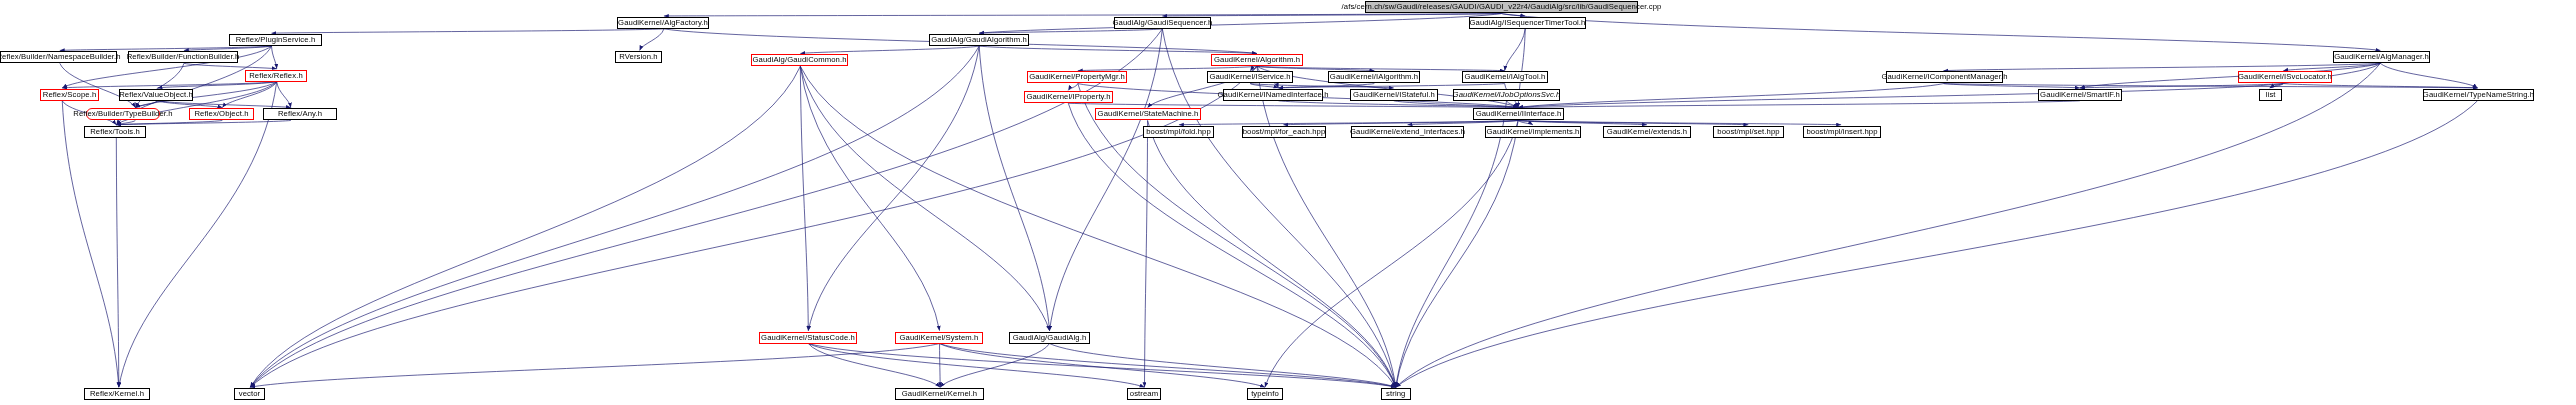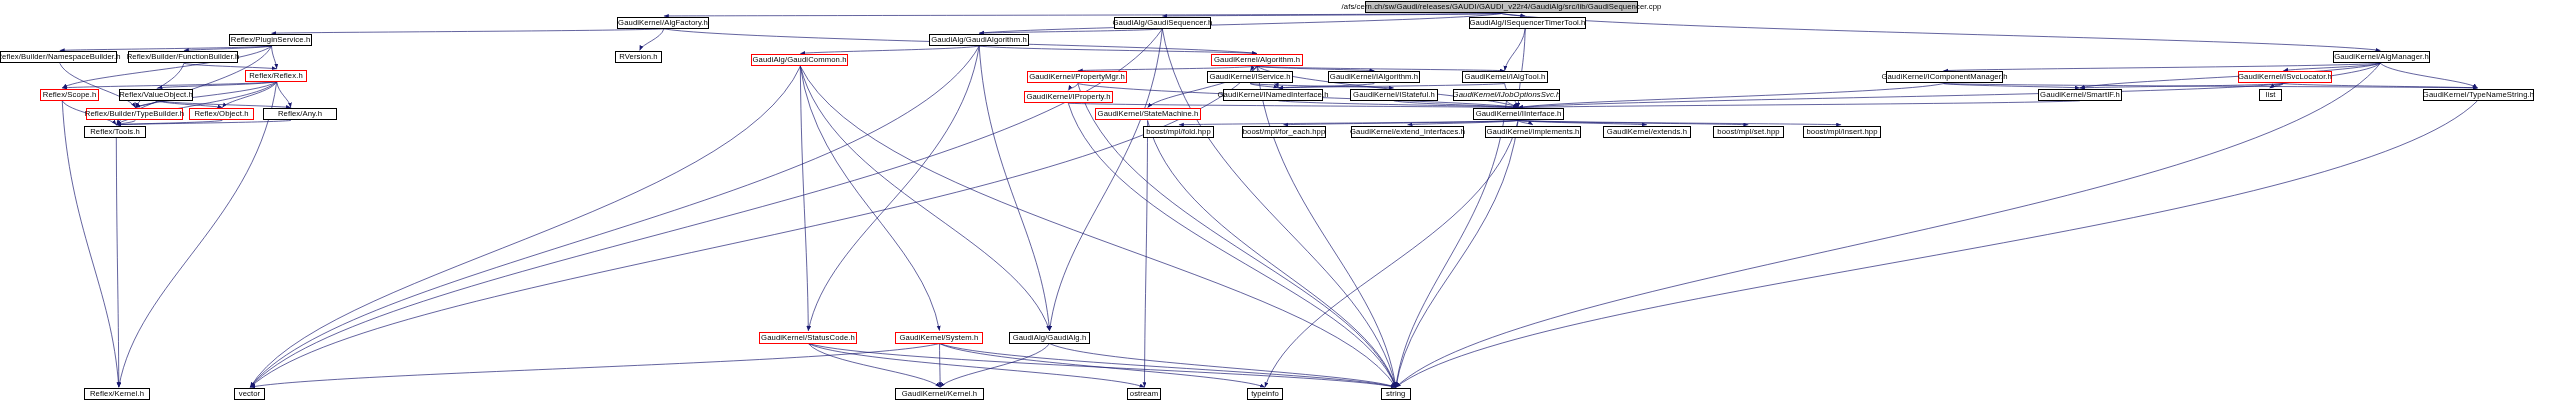--- a/index.html
+++ b/index.html
@@ -148,21 +148,21 @@
         <path d="M3871,103 C3812.32,121.45 3440.68,129.65 3382,143"></path>
         <path d="M3871,103 C3849.4,121.45 3712.6,129.65 3691,143"></path>
         <path d="M3871,103 C3889.96,121.45 4010.04,129.65 4029,143"></path>
         <path d="M3871,103 C3678.76,340.6 2461.24,446.20000000000005 2269,630"></path>
       </g>
   </svg>
 <div class="node root" style="left: 1365px; top: 1.2px; width: 273px;">/afs/cern.ch/sw/Gaudi/releases/GAUDI/GAUDI_v22r4/GaudiAlg/src/lib/GaudiSequencer.cpp</div>
     <div class="node" style="left: 617px; top: 16.6px; width: 92px;">GaudiKernel/AlgFactory.h</div>
     <div class="node" style="left: 1114px; top: 16.6px; width: 97px;">GaudiAlg/GaudiSequencer.h</div>
     <div class="node" style="left: 1469px; top: 16.6px; width: 117px;">GaudiAlg/ISequencerTimerTool.h</div>
-    <div class="node" style="left: 229px; top: 34px; width: 83px;">Reflex/PluginService.h</div>
+    <div class="node" style="left: 229px; top: 34px; width: 93px;">Reflex/PluginService.h</div>
     <div class="node" style="left: 615px; top: 51px; width: 47px;">RVersion.h</div>
     <div class="node" style="left: 929px; top: 34px; width: 100px;">GaudiAlg/GaudiAlgorithm.h</div>
     <div class="node" style="left: 2333px; top: 51px; width: 97px;">GaudiKernel/AlgManager.h</div>
     <div class="node" style="left: 0px; top: 51px; width: 117px;">Reflex/Builder/NamespaceBuilder.h</div>
     <div class="node" style="left: 128px; top: 51px; width: 110px;">Reflex/Builder/FunctionBuilder.h</div>
     <div class="node red" style="left: 751px; top: 54px; width: 97px;">GaudiAlg/GaudiCommon.h</div>
     <div class="node red" style="left: 1211px; top: 54px; width: 92px;">GaudiKernel/Algorithm.h</div>
     <div class="node red" style="left: 245px; top: 70px; width: 62px;">Reflex/Reflex.h</div>
     <div class="node red" style="left: 1027px; top: 71px; width: 100px;">GaudiKernel/PropertyMgr.h</div>
     <div class="node" style="left: 1207px; top: 71px; width: 86px;">GaudiKernel/IService.h</div>
@@ -172,21 +172,21 @@
     <div class="node red" style="left: 2238px; top: 71px; width: 94px;">GaudiKernel/ISvcLocator.h</div>
     <div class="node red" style="left: 31px; top: 89px; width: 59px; margin-left: 9px;">Reflex/Scope.h</div>
     <div class="node" style="left: 119px; top: 89px; width: 74px;">Reflex/ValueObject.h</div>
     <div class="node" style="left: 1223px; top: 89px; width: 100px;">GaudiKernel/INamedInterface.h</div>
     <div class="node" style="left: 1350px; top: 89px; width: 88px; text-align: right;">GaudiKernel/IStateful.h</div>
     <div class="node red" style="left: 1024px; top: 91px; width: 89px;">GaudiKernel/IProperty.h</div>
     <div class="node" style="left: 1453px; top: 89px; width: 107px; font-style: italic;">GaudiKernel/IJobOptionsSvc.h</div>
     <div class="node" style="left: 2038px; top: 89px; width: 84px;">GaudiKernel/SmartIF.h</div>
     <div class="node" style="left: 2259px; top: 89px; width: 23.4px;">list</div>
     <div class="node" style="left: 2423px; top: 89px; width: 111px;">GaudiKernel/TypeNameString.h</div>
-    <div class="node red" style="left: 86px; top: 108px; width: 97px;">Reflex/Builder/TypeBuilder.h</div>
+    <div class="node red" style="left: 86px; top: 108px; width: 74px; border-radius: 6px;">Reflex/Builder/TypeBuilder.h</div>
     <div class="node red" style="left: 189px; top: 108px; width: 65px;">Reflex/Object.h</div>
     <div class="node" style="left: 263px; top: 108px; width: 74px;">Reflex/Any.h</div>
     <div class="node red" style="left: 1095px; top: 108px; width: 106px;">GaudiKernel/StateMachine.h</div>
     <div class="node" style="left: 1473px; top: 108px; width: 91px;">GaudiKernel/IInterface.h</div>
     <div class="node" style="left: 84px; top: 126px; width: 62px;">Reflex/Tools.h</div>
     <div class="node" style="left: 1143px; top: 126px; width: 71px;">boost/mpl/fold.hpp</div>
     <div class="node" style="left: 1242px; top: 126px; width: 84px;">boost/mpl/for_each.hpp</div>
     <div class="node" style="left: 1351px; top: 126px; width: 113px;">GaudiKernel/extend_interfaces.h</div>
     <div class="node" style="left: 1485px; top: 126px; width: 96px;">GaudiKernel/implements.h</div>
     <div class="node" style="left: 1603px; top: 126px; width: 88px;">GaudiKernel/extends.h</div>

